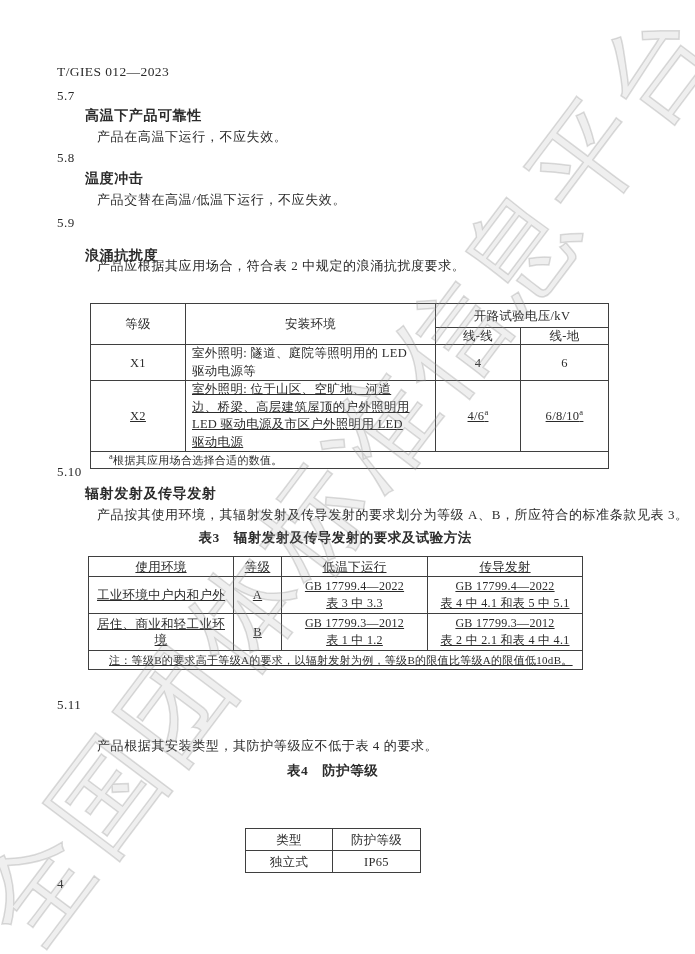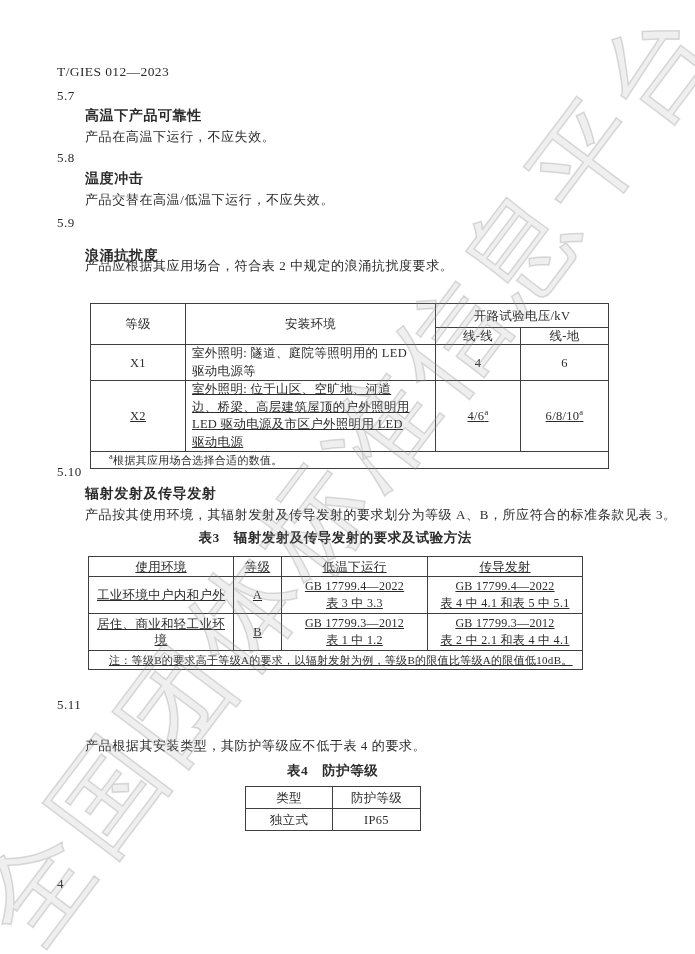--- a/index.html
+++ b/index.html
@@ -10,21 +10,21 @@
     margin:0 auto;
     background:#ffffff;
     font-family:"Liberation Serif","DejaVu Serif",serif;
     color:#2b2b2b;
     overflow:hidden;
   }
   .abs { position:absolute; }
   .doc-number { left:57px; top:64px; font-size:13.5px; letter-spacing:0.4px; }
   .sec-num { left:57px; font-size:13px; letter-spacing:0.5px; }
   .sec-heading { left:85px; font-size:14px; font-weight:bold; letter-spacing:0.6px; }
-  .sec-body { left:85px; font-size:13px; letter-spacing:0.6px; line-height:17px; }
+  .sec-body { left:97px; font-size:13px; letter-spacing:0.6px; line-height:17px; }
   .tbl-title { font-size:13.5px; font-weight:bold; text-align:center; letter-spacing:0.5px; }
   .page-num { left:57px; top:876px; font-size:13px; }
 
   table { border-collapse:collapse; table-layout:fixed; width:100%; }
   th, td {
     border:1px solid #3f3f3f;
     font-size:12.5px;
     font-weight:normal;
     text-align:center;
     vertical-align:middle;
@@ -40,21 +40,21 @@
   .cell-left { text-align:left; padding-left:6px; padding-right:20px; line-height:17.5px; }
   .t2-foot td { height:17px; font-size:11px; text-align:left; padding-left:18px; line-height:13px; }
   sup { font-size:8.5px; vertical-align:super; line-height:0; }
 
   .t3-wrap { left:88px; top:556px; width:494px;text-decoration:underline; }
   .t3-h th { height:20px; }
   .t3-r td { height:37px; }
   .t3-two div { line-height:17.5px; white-space:nowrap; font-size:12px; }
   .t3-note td { height:19px; font-size:11px; text-align:left; padding-left:20px; line-height:13px; }
 
-  .t4-wrap { left:245px; top:786px; width:175px; }
+  .t4-wrap { left:245px; top:828px; width:175px; }
   .t4-wrap th { height:22px; }
   .t4-wrap td { height:22px; }
 
   .watermark {
     position:absolute;
     left:-255px; top:402px;
     width:1210px;
     transform:rotate(-53deg);
     font-size:108px;
     letter-spacing:6px;

